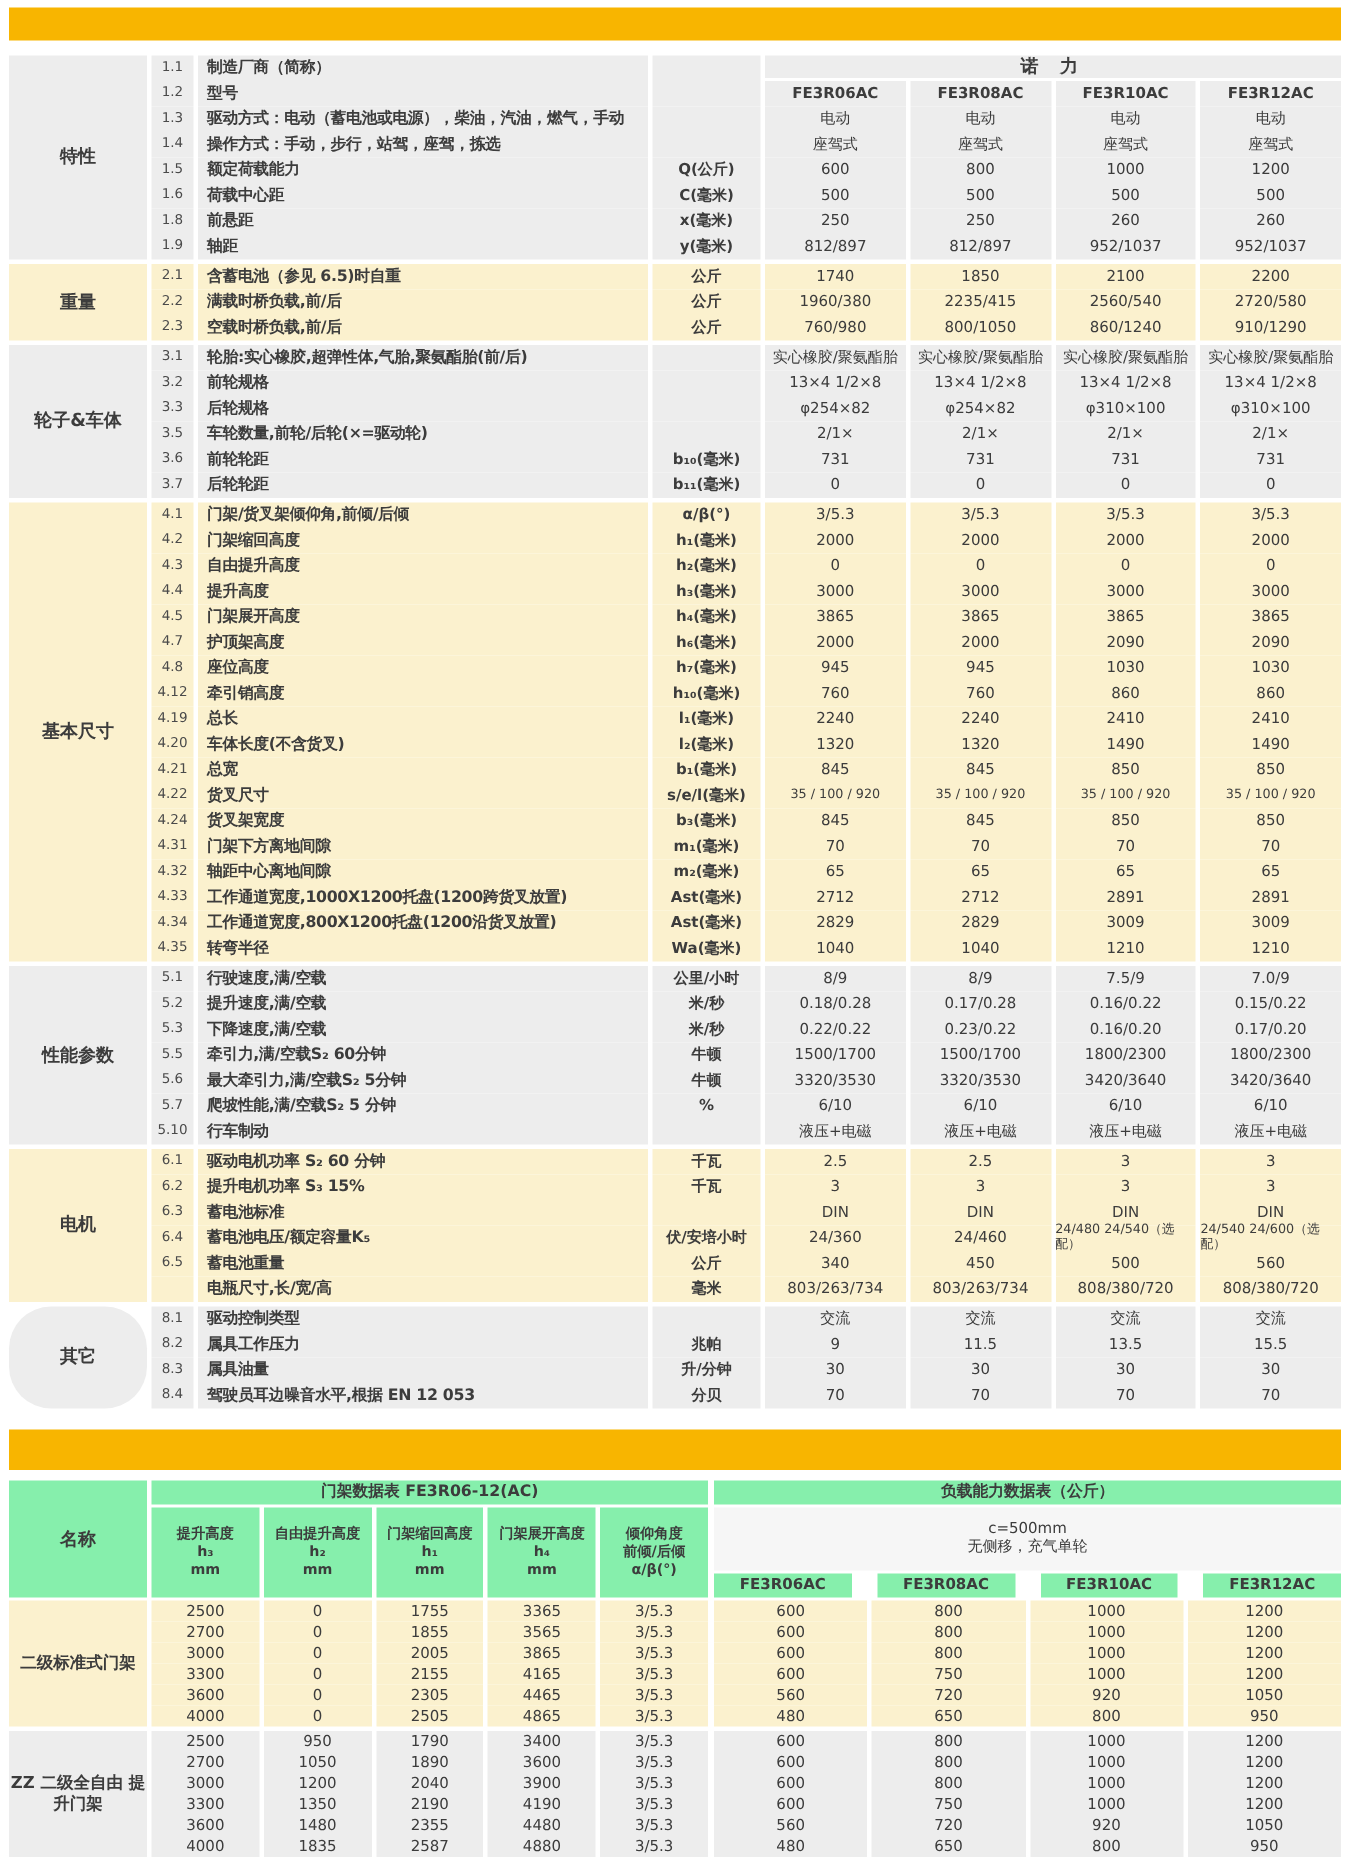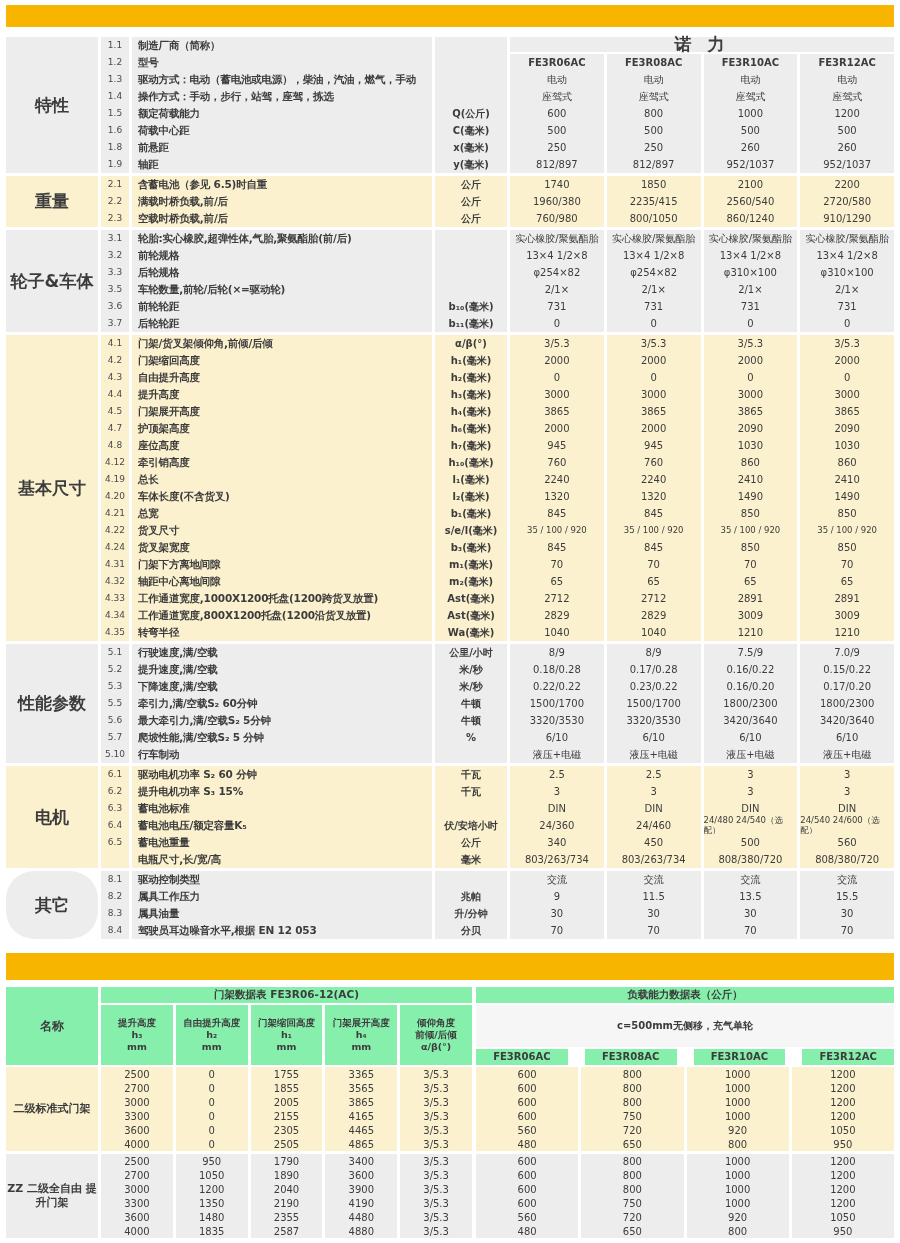--- a/index.html
+++ b/index.html
@@ -8,43 +8,43 @@
   .page{padding:5px 6px 0 6px;}
   .bar{height:22px;background:#F8B500;margin-bottom:10px;}
   .bar2{height:27px;background:#F8B500;margin:14px 0 7px 0;}
 
   
   .group{display:grid;grid-template-columns:92px 28px 300px 72px repeat(4,1fr);
          column-gap:3px;grid-auto-rows:17px;margin-bottom:3px;}
   .cell{display:flex;align-items:center;justify-content:center;font-size:10px;line-height:1.1;}
   .t-gray{background:#EDEDED;}
   .t-cream{background:#FBF1CE;}
-  .c-label{font-weight:bold;font-size:17px;text-align:center;}
+  .c-label{font-weight:bold;font-size:12px;text-align:center;}
   .c-num{font-size:9px;color:#4a4a4a;}
   .c-desc{justify-content:flex-start;padding-left:6px;font-weight:600;font-size:10.5px;white-space:nowrap;letter-spacing:-0.2px;}
   .c-unit{font-weight:600;}
   .c-val{}
   .c-val.small{font-size:8.5px;}
   .c-model{font-weight:600;}
-  .c-brand{grid-column:5/-1;font-weight:bold;letter-spacing:5px;border-bottom:2px solid #fff;box-sizing:border-box;font-size:17px;}
+  .c-brand{grid-column:5/-1;font-weight:bold;letter-spacing:5px;border-bottom:2px solid #fff;box-sizing:border-box;font-size:12px;}
 
   
   .bottom{display:flex;gap:4px;align-items:flex-start;}
   .mast{width:466px;flex:none;}
   .cap{flex:1;}
   .mast-head{display:grid;grid-template-columns:92px repeat(5,1fr);column-gap:3px;
              grid-template-rows:16px 2px 60px;margin-bottom:2px;}
   .cap-head{display:grid;grid-template-columns:repeat(4,1fr);column-gap:17px;
             grid-template-rows:16px 2px 42px 2px 16px;margin-bottom:2px;}
   .h-cell{display:flex;align-items:center;justify-content:center;background:#86efac;
           font-size:10px;line-height:1.25;text-align:center;}
   .h-title{font-weight:bold;font-size:10.5px;}
   .h-name{grid-row:1/span 3;font-weight:bold;font-size:12px;}
   .h-col{flex-direction:column;font-weight:600;font-size:9.5px;}
-  .h-sub{background:#F6F6F6;flex-direction:row;font-weight:bold;font-size:10px;}
+  .h-sub{background:#F6F6F6;flex-direction:column;font-weight:normal;font-size:10px;}
   .h-model{font-weight:600;}
   .mast-group{display:grid;grid-template-columns:92px repeat(5,1fr);column-gap:3px;
               grid-auto-rows:14px;margin-bottom:3px;}
   .cap-group{display:grid;grid-template-columns:repeat(4,1fr);column-gap:3px;
              grid-auto-rows:14px;margin-bottom:3px;}
   .b-label{font-weight:bold;font-size:11px;text-align:center;line-height:1.3;}
 </style>
 </head>
 <body>
 

